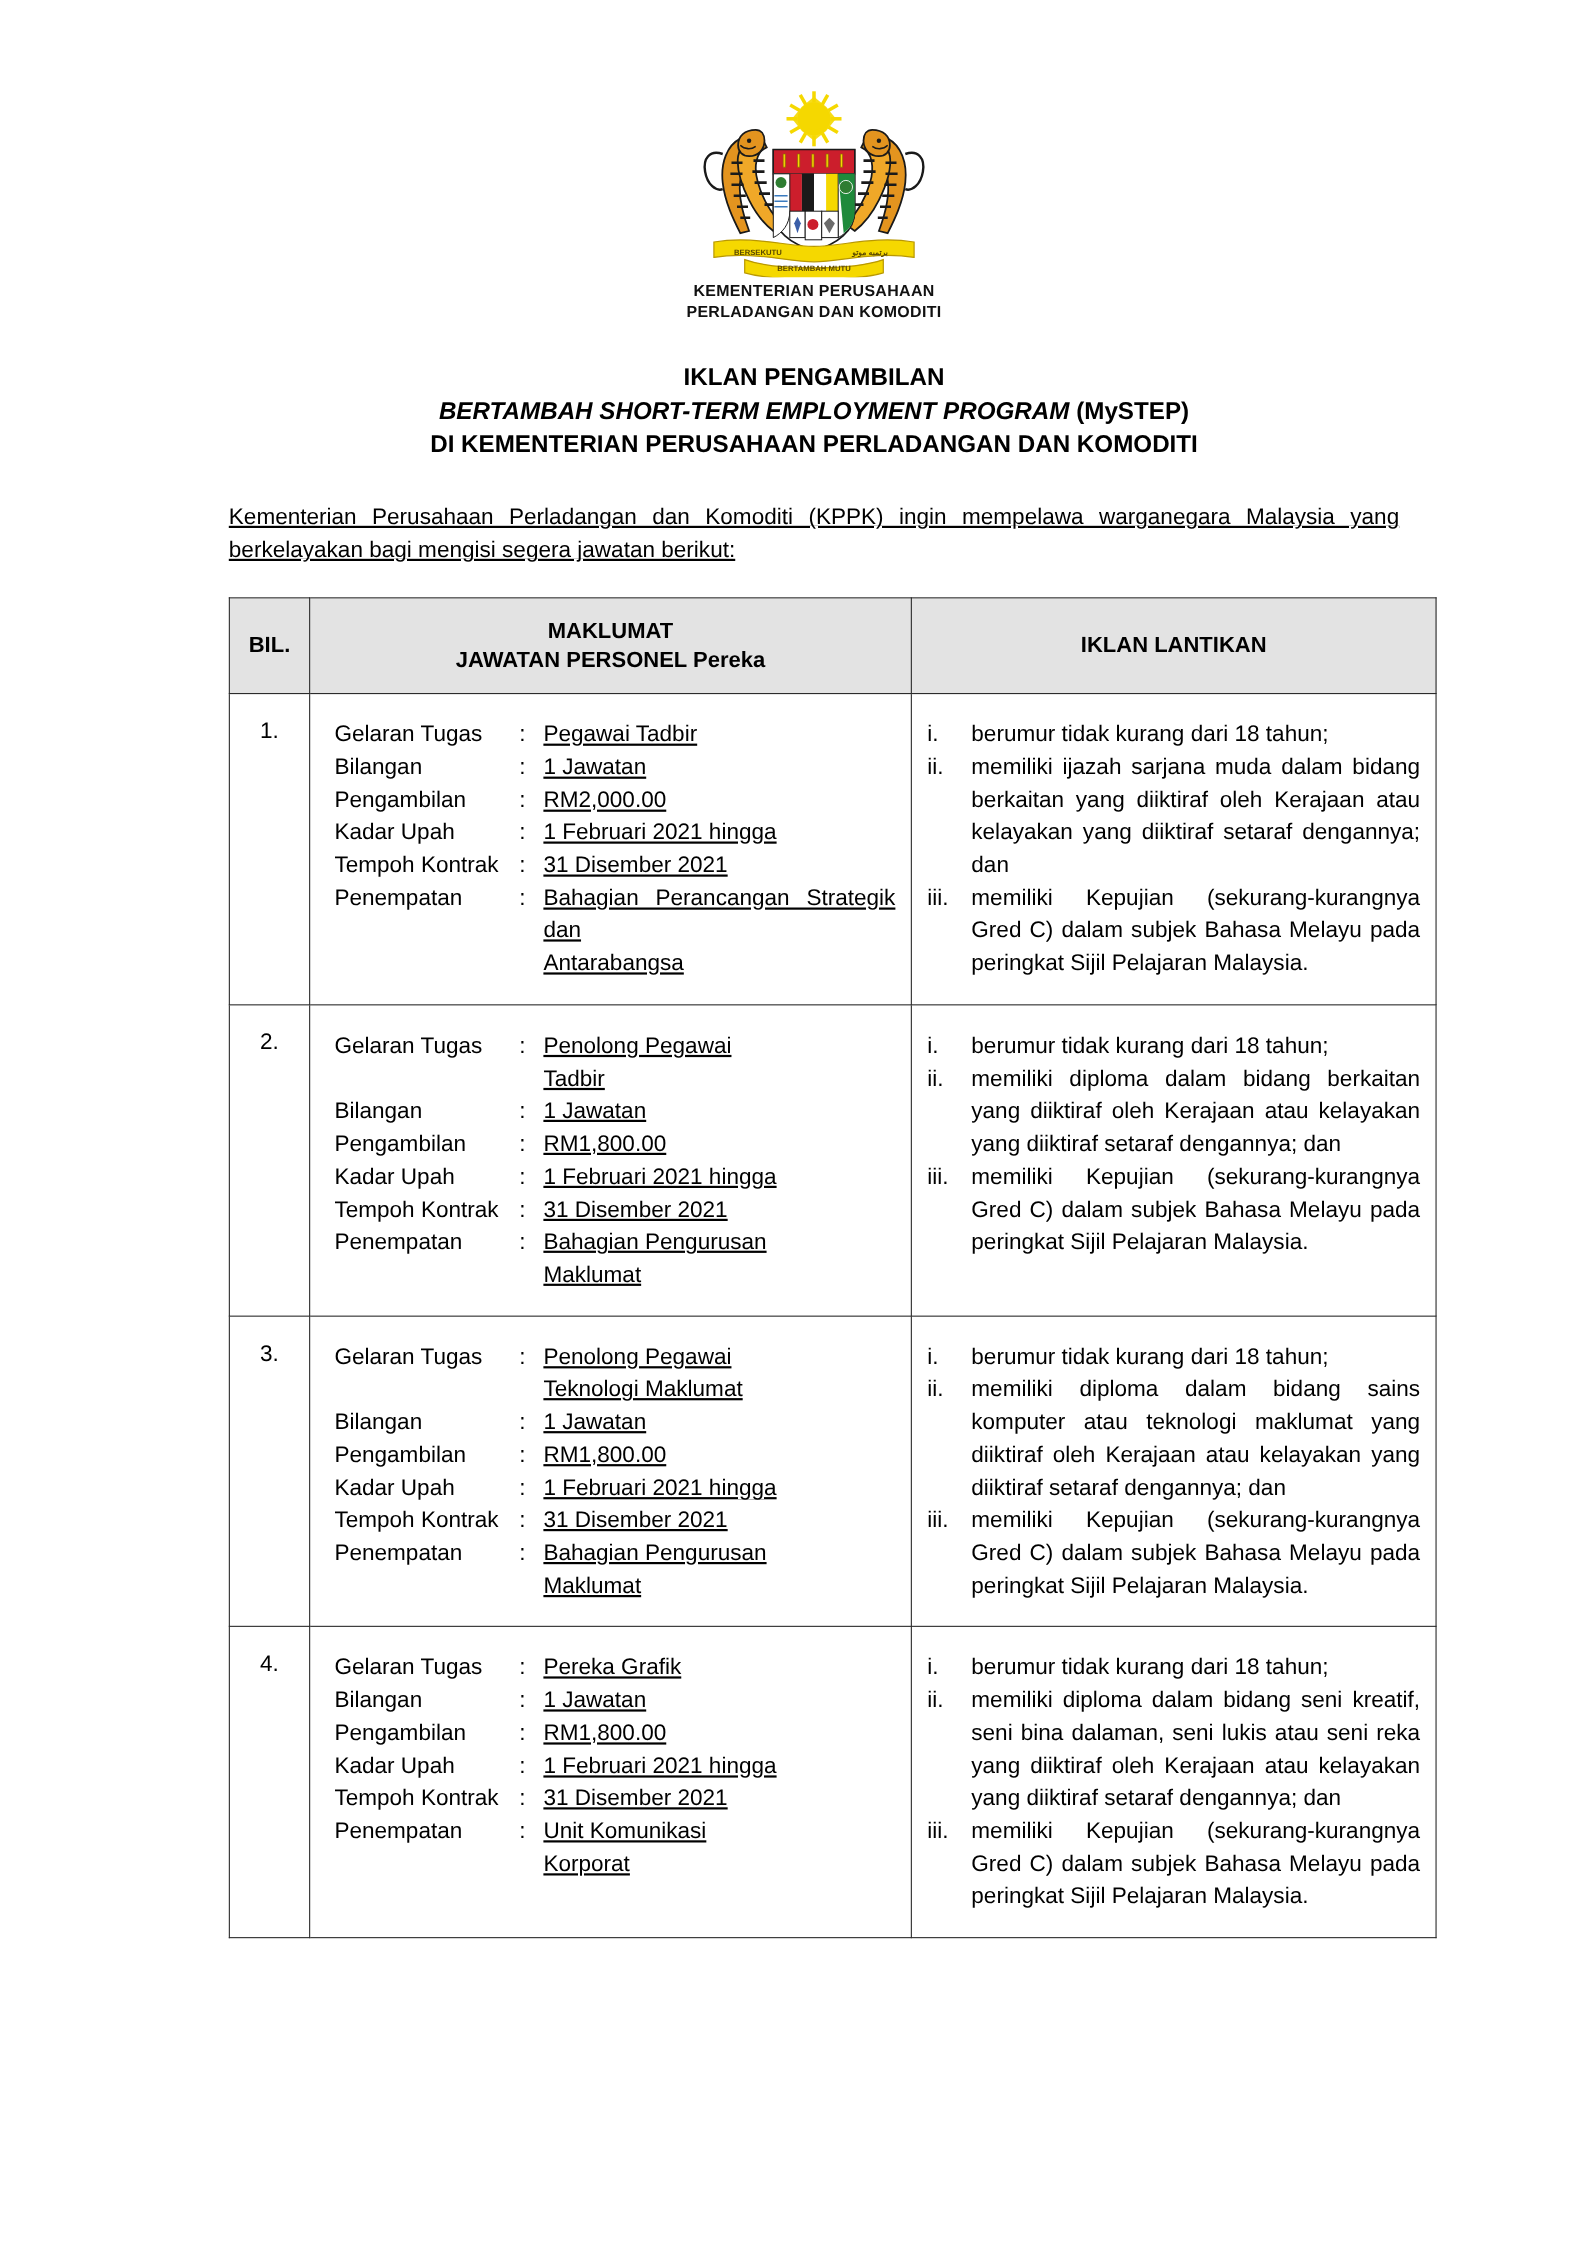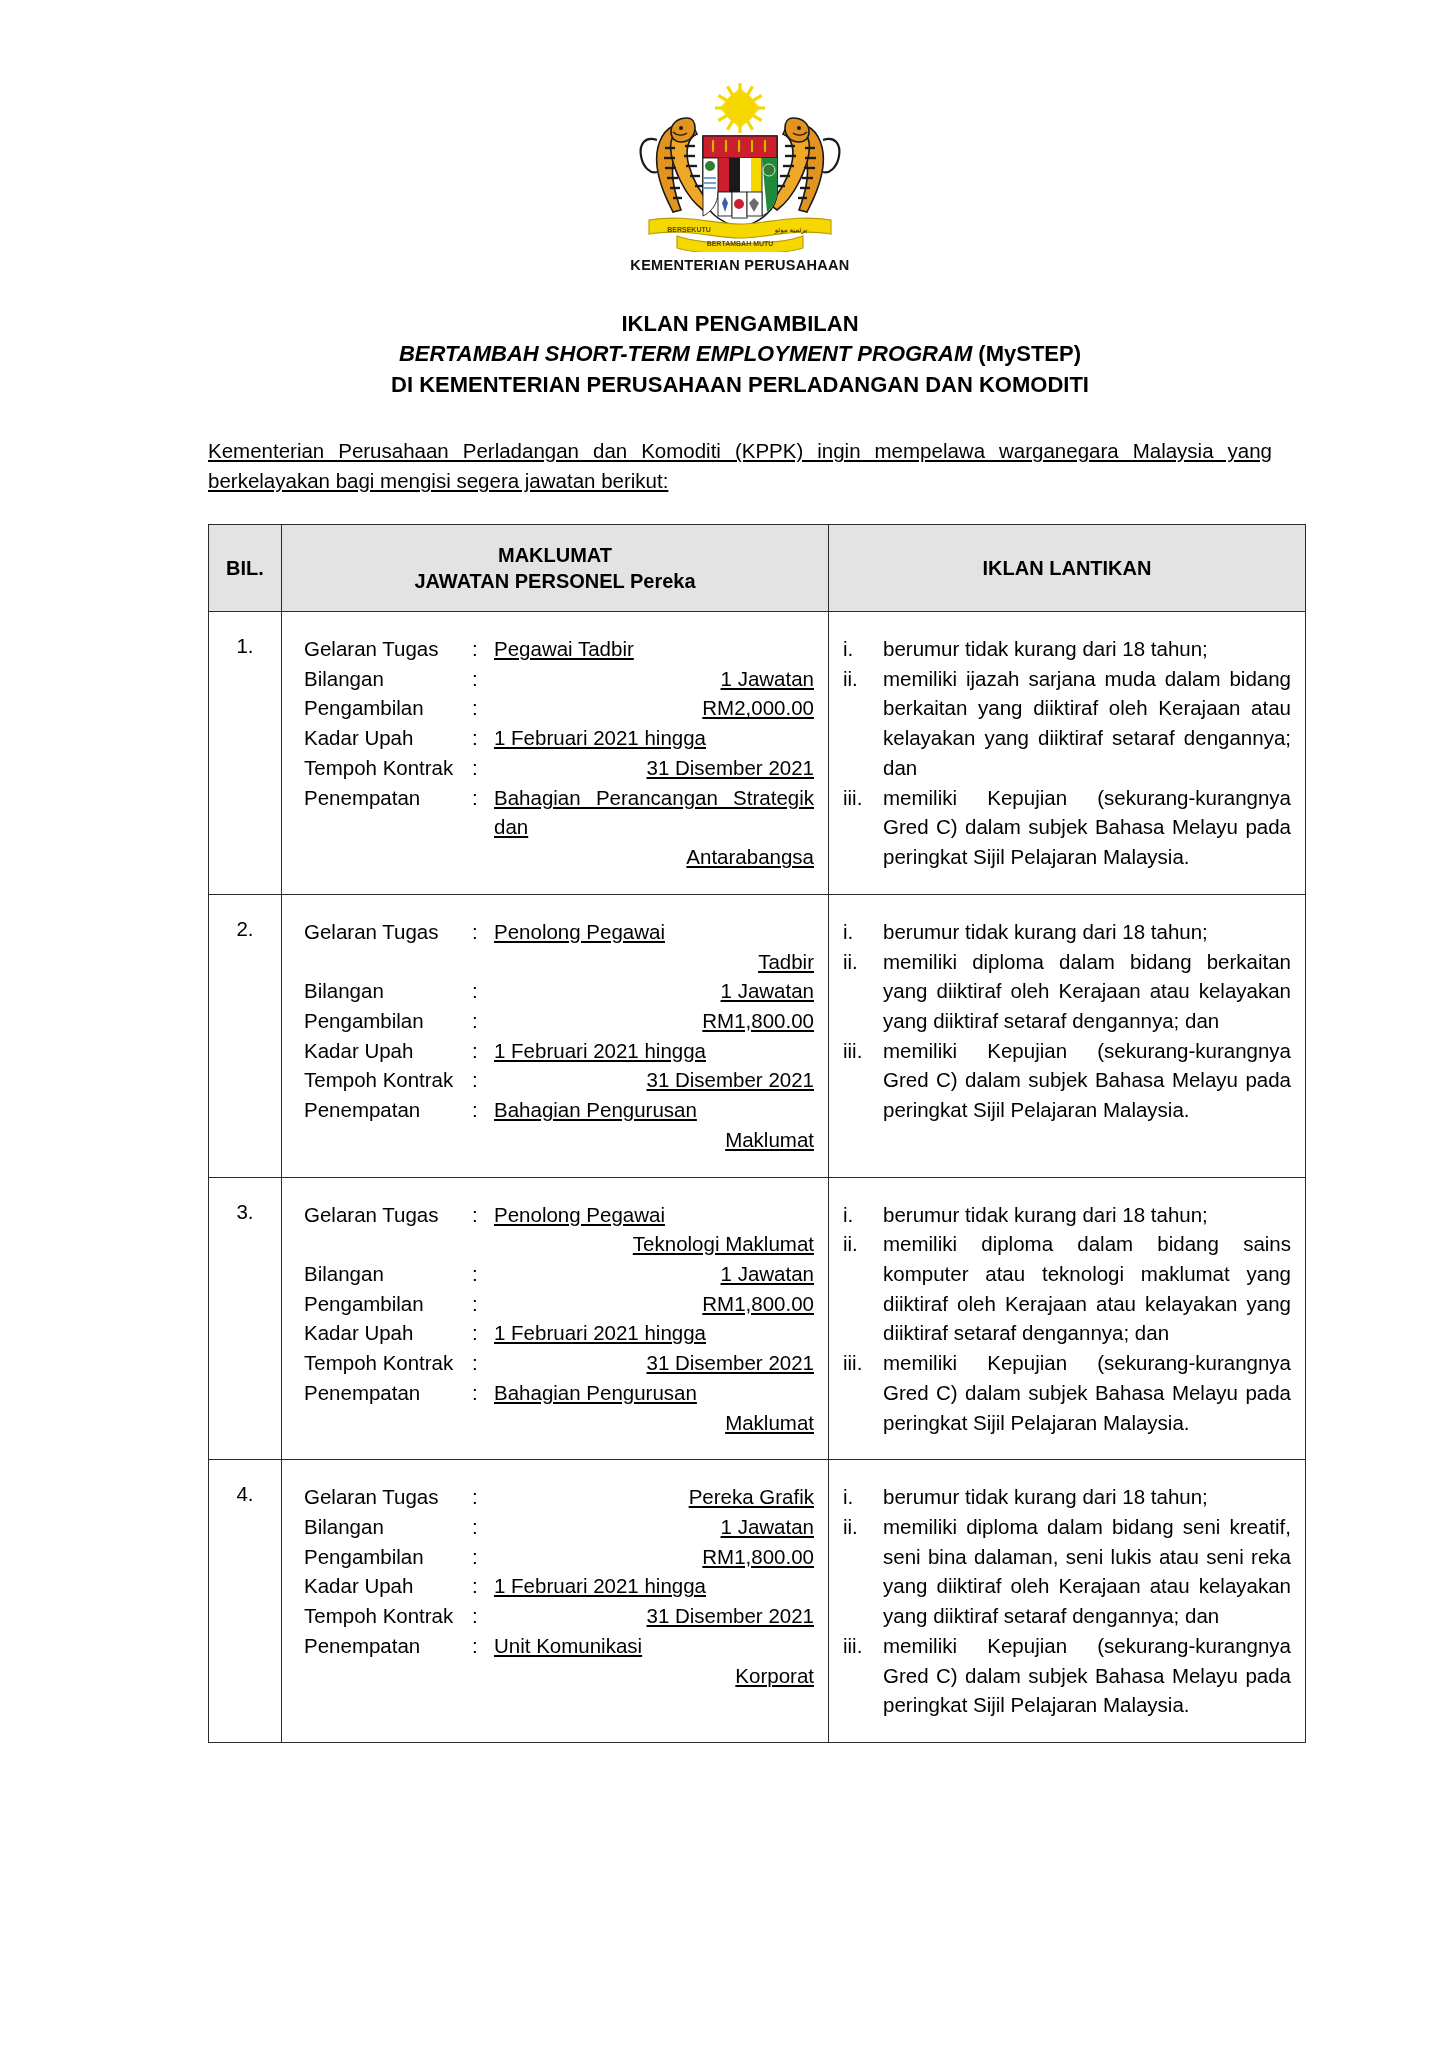--- a/index.html
+++ b/index.html
@@ -117,21 +117,21 @@
     row-gap: 0;
     line-height: 1.45;
   }
   .info-grid .lbl { white-space: nowrap; }
   .info-grid .col { }
   .info-grid .val {
     text-align: justify;
     text-justify: inter-word;
     text-decoration: underline;
   }
-  .info-grid .val.plain { text-align: right; }
+  .info-grid .val.plain { text-align: left; }
 
   
   .syarat-list {
     display: grid;
     grid-template-columns: 34px 1fr;
     line-height: 1.45;
   }
   .syarat-list .rn {
     white-space: nowrap;
   }
@@ -269,20 +269,21 @@
                  L216,160 C180,154 150,164 125,164 C100,164 70,154 34,160 Z" fill="#F5D800" stroke="#b99800" stroke-width="1.1"></path>
         <text x="74" y="158" font-family="'Liberation Sans', sans-serif" font-size="7" font-weight="bold" fill="#5a4800" text-anchor="middle">BERSEKUTU</text>
         <text x="176" y="158" font-family="'Liberation Sans', sans-serif" font-size="7" font-weight="bold" fill="#5a4800" text-anchor="middle">برتمبه موتو</text>
         <path d="M62,162 C90,172 160,172 188,162 L188,174 C160,182 90,182 62,174 Z" fill="#F5D800" stroke="#b99800" stroke-width="1.1"></path>
         <text x="125" y="172" font-family="'Liberation Sans', sans-serif" font-size="7" font-weight="bold" fill="#5a4800" text-anchor="middle">BERTAMBAH MUTU</text>
       </g>
     </svg>
 
     <div class="ministry-name">
       <div>KEMENTERIAN PERUSAHAAN</div>
+      <div>PERLADANGAN DAN KOMODITI</div>
     </div>
   </div>
 
   <div class="title-block">
     <div class="title-line">IKLAN PENGAMBILAN</div>
     <div class="title-line italic"><span>BERTAMBAH SHORT-TERM EMPLOYMENT PROGRAM</span><span class="nonitalic"> (MySTEP)</span></div>
     <div class="title-line">DI KEMENTERIAN PERUSAHAAN PERLADANGAN DAN KOMODITI</div>
   </div>
 
   <div class="intro">Kementerian Perusahaan Perladangan dan Komoditi (KPPK) ingin mempelawa warganegara Malaysia yang berkelayakan bagi mengisi segera jawatan berikut:</div>

